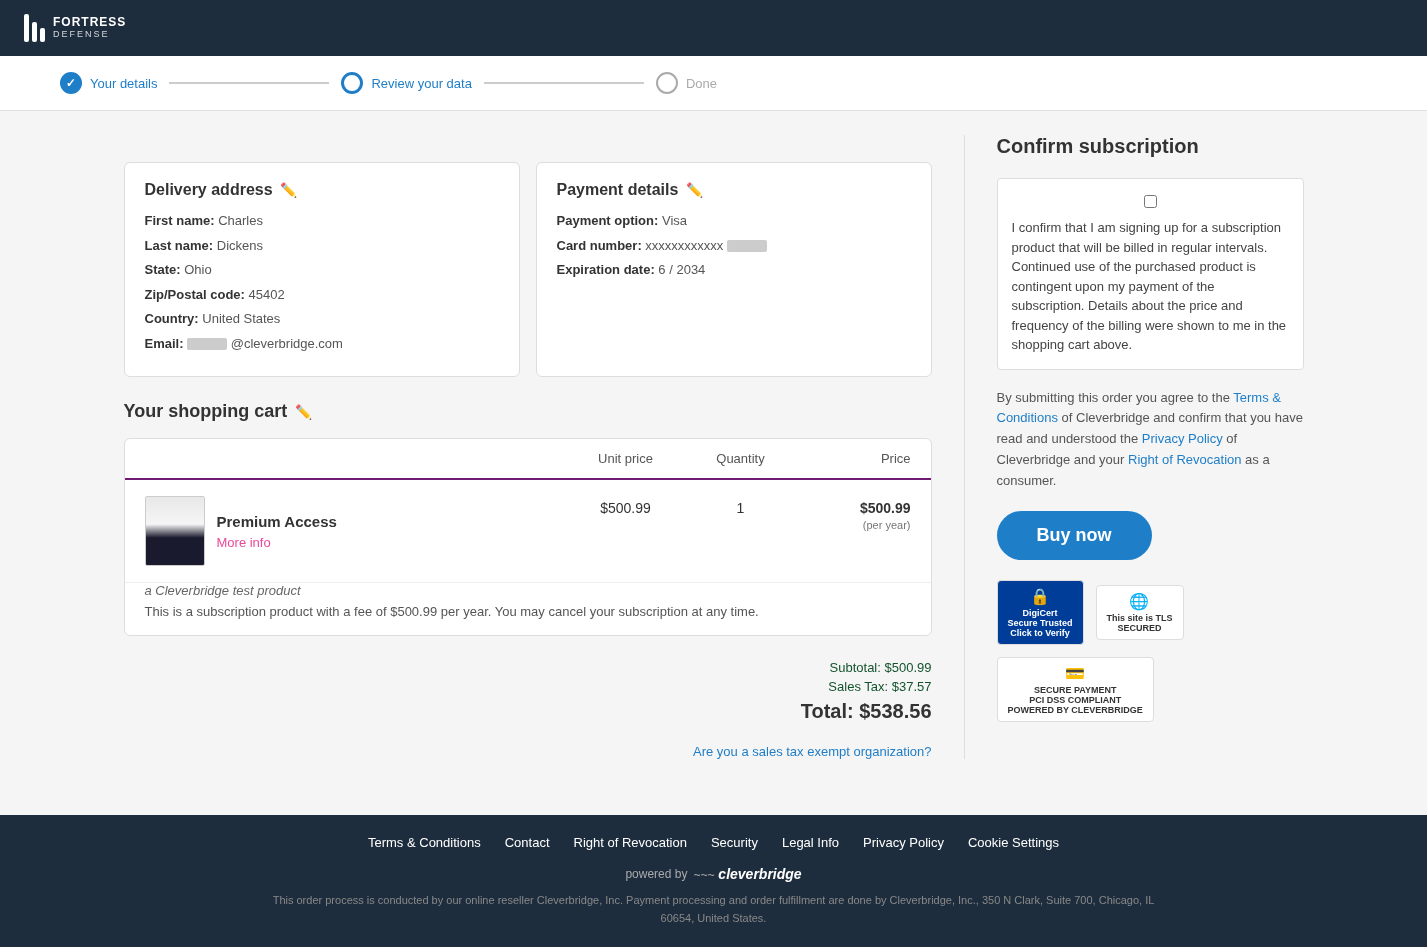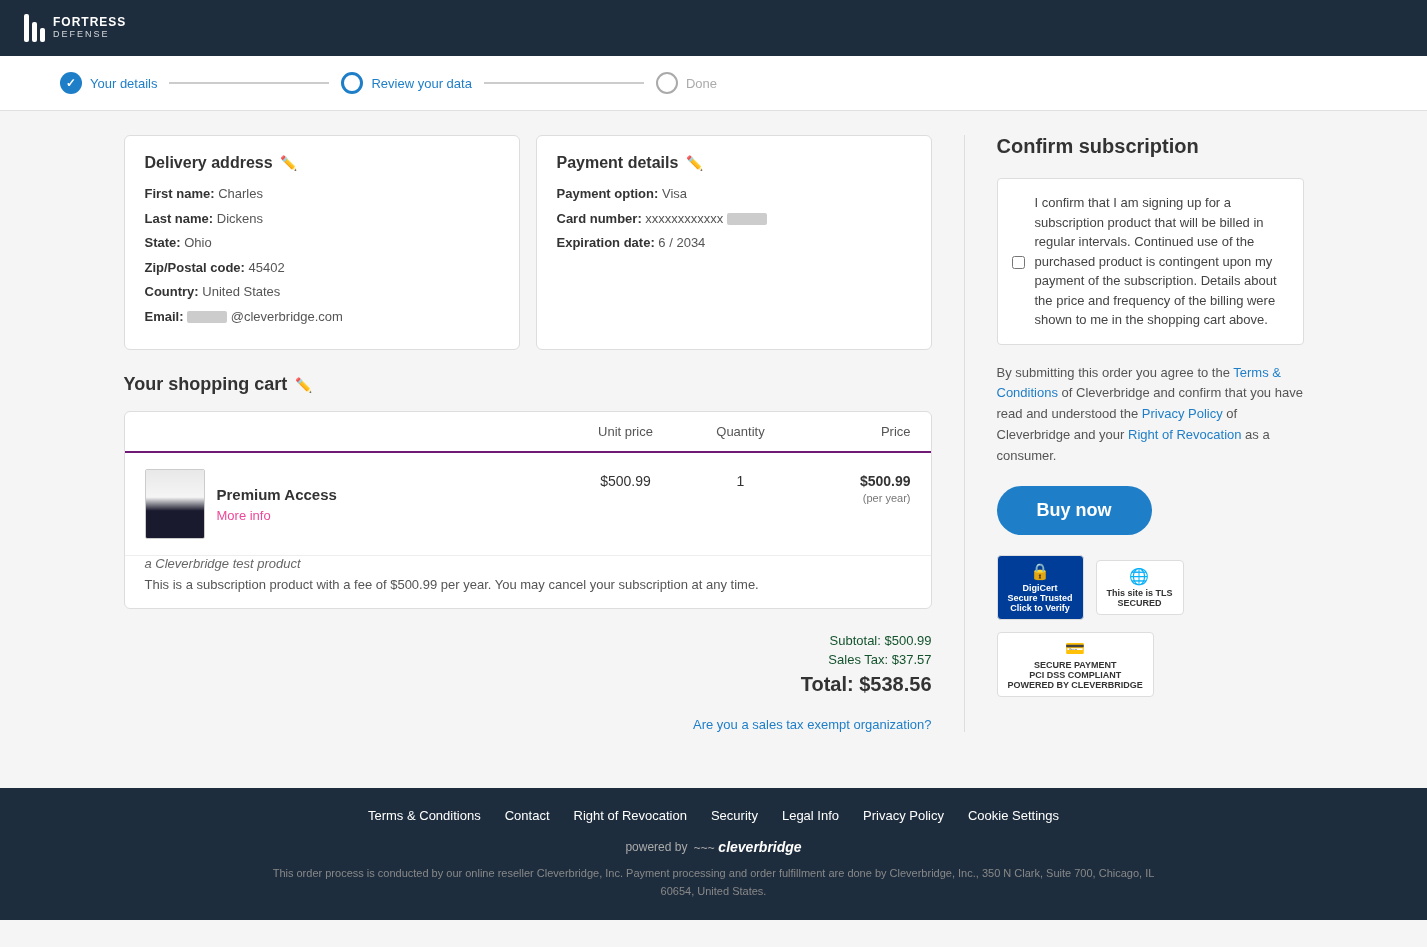--- a/index.html
+++ b/index.html
@@ -114,20 +114,21 @@
       flex-shrink: 0;
       border-left: 1px solid #ddd;
       padding-left: 32px;
     }
 
     
     .card-row {
       display: flex;
       gap: 16px;
       margin-bottom: 24px;
+      margin-top: 27px;
     }
     .info-card {
       flex: 1;
       border: 1px solid #ddd;
       border-radius: 6px;
       padding: 18px 20px;
       background: white;
     }
     .card-title {
       font-size: 16px;
@@ -302,20 +303,21 @@
       margin-bottom: 20px;
     }
     .confirm-checkbox-box {
       border: 1px solid #ddd;
       border-radius: 4px;
       padding: 14px;
       margin-bottom: 18px;
       display: flex;
       gap: 10px;
       background: white;
+      flex-direction: column;
     }
     .confirm-checkbox-box input[type="checkbox"] {
       margin-top: 2px;
       flex-shrink: 0;
       cursor: pointer;
     }
     .confirm-checkbox-text {
       font-size: 13px;
       color: #444;
       line-height: 1.5;

